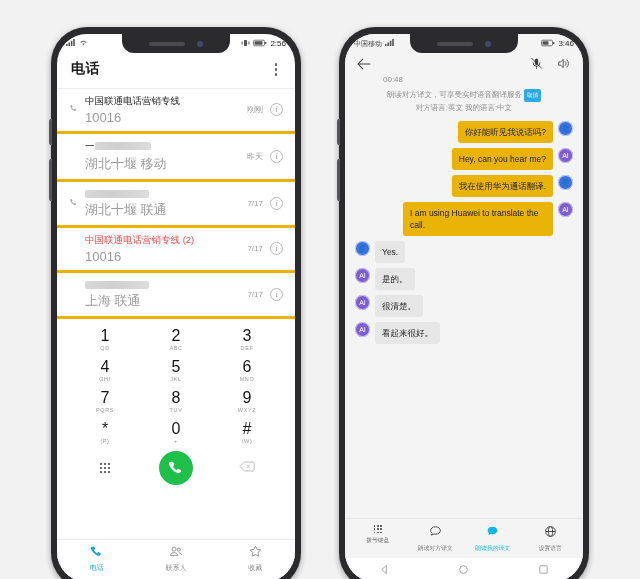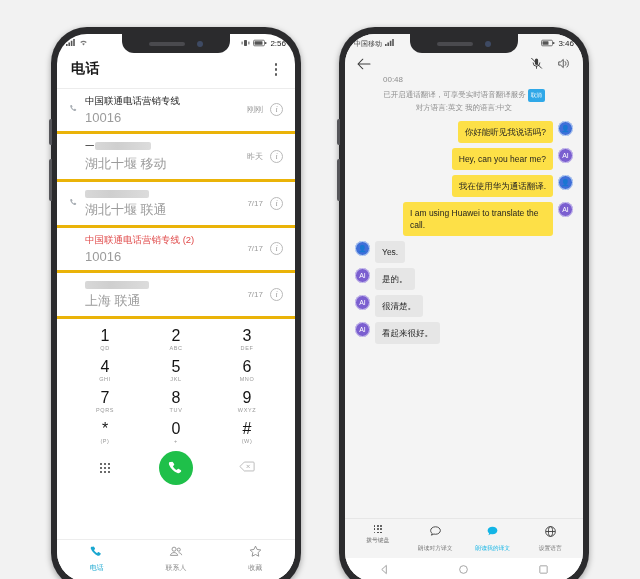--- a/index.html
+++ b/index.html
@@ -137,21 +137,21 @@
     display:inline-block; background:#2fa8e8; color:#fff; font-size:5.5px;
     padding:1px 3px; border-radius:2px; vertical-align:middle; margin-left:2px;
   }
   .chat{ flex:1; padding: 2px 10px 4px 10px; overflow:hidden; }
   .msg{ display:flex; align-items:flex-start; margin-bottom:5px; }
   .msg.out{ justify-content:flex-end; }
   .bub{
     max-width:150px; padding:5px 7px; border-radius:3px;
     font-size:8.5px; line-height:12px; color:#1f1f1f;
   }
-  .msg.out .bub{ background:#fde047; }
+  .msg.out .bub{ background:#eab308; }
   .msg.in .bub{ background:#e6e6e6; }
   .av{
     width:15px;height:15px;border-radius:50%; flex:0 0 15px;
     display:flex;align-items:center;justify-content:center;
     font-size:8px; color:#fff; position:relative;
   }
   .av.person{ background:#3f6fd8; }
   .av.person::after{
     content:""; position:absolute; width:15px;height:15px;border-radius:50%;
     border:1.5px solid #cfe0f7; box-sizing:border-box;
@@ -467,21 +467,21 @@
                 <path d="M2 6h2.4L7.6 3v10L4.4 10H2z" fill="none" stroke="#4a4a4a" stroke-width="1.1" stroke-linejoin="round"></path>
                 <path d="M10 5.6a3.2 3.2 0 0 1 0 4.8M12.2 3.6a6 6 0 0 1 0 8.8" fill="none" stroke="#4a4a4a" stroke-width="1.1" stroke-linecap="round"></path>
               </svg>
           </span>
         </span>
       </div>
 
       <div class="tr-timer">00:48</div>
 
       <div class="tr-banner">
-        <p><span>已开启通话翻译，可享受实时语音翻译服务</span><span class="badge">取消</span></p>
+        <p><span>朗读对方译文，可享受实时语音翻译服务</span><span class="badge">取消</span></p>
         <p>对方语言:英文 我的语言:中文</p>
       </div>
 
       <div class="chat">
 
         <div class="msg out">
           <div class="bub">你好能听见我说话吗?</div>
           <div class="av person">
               <span class="av-gl">👤</span>
             </div>

